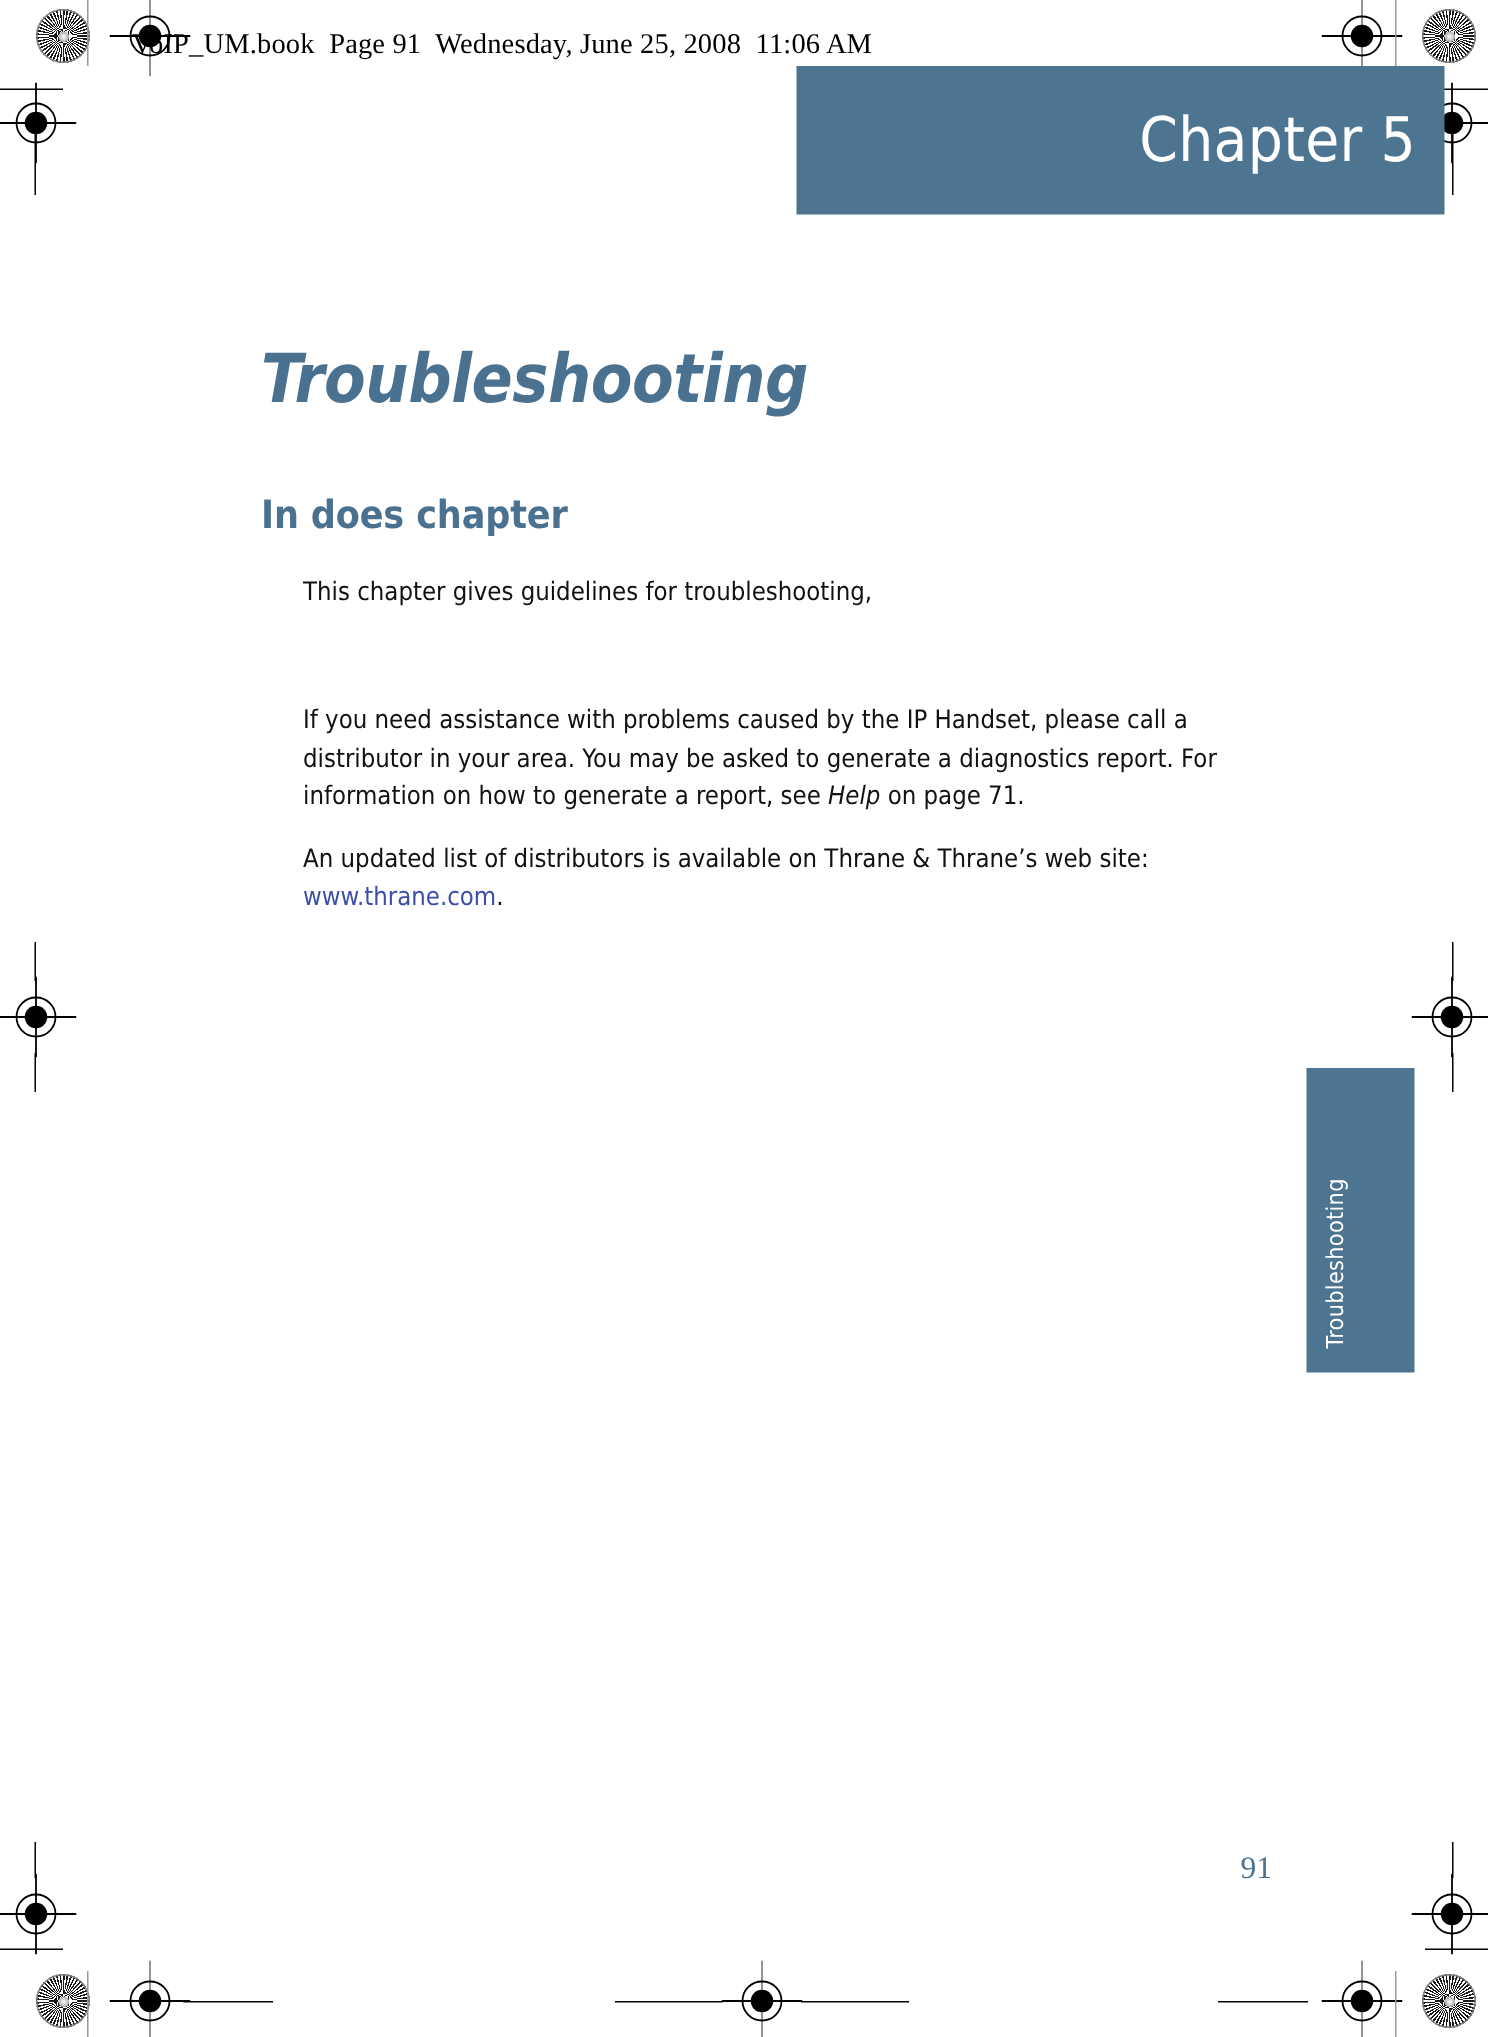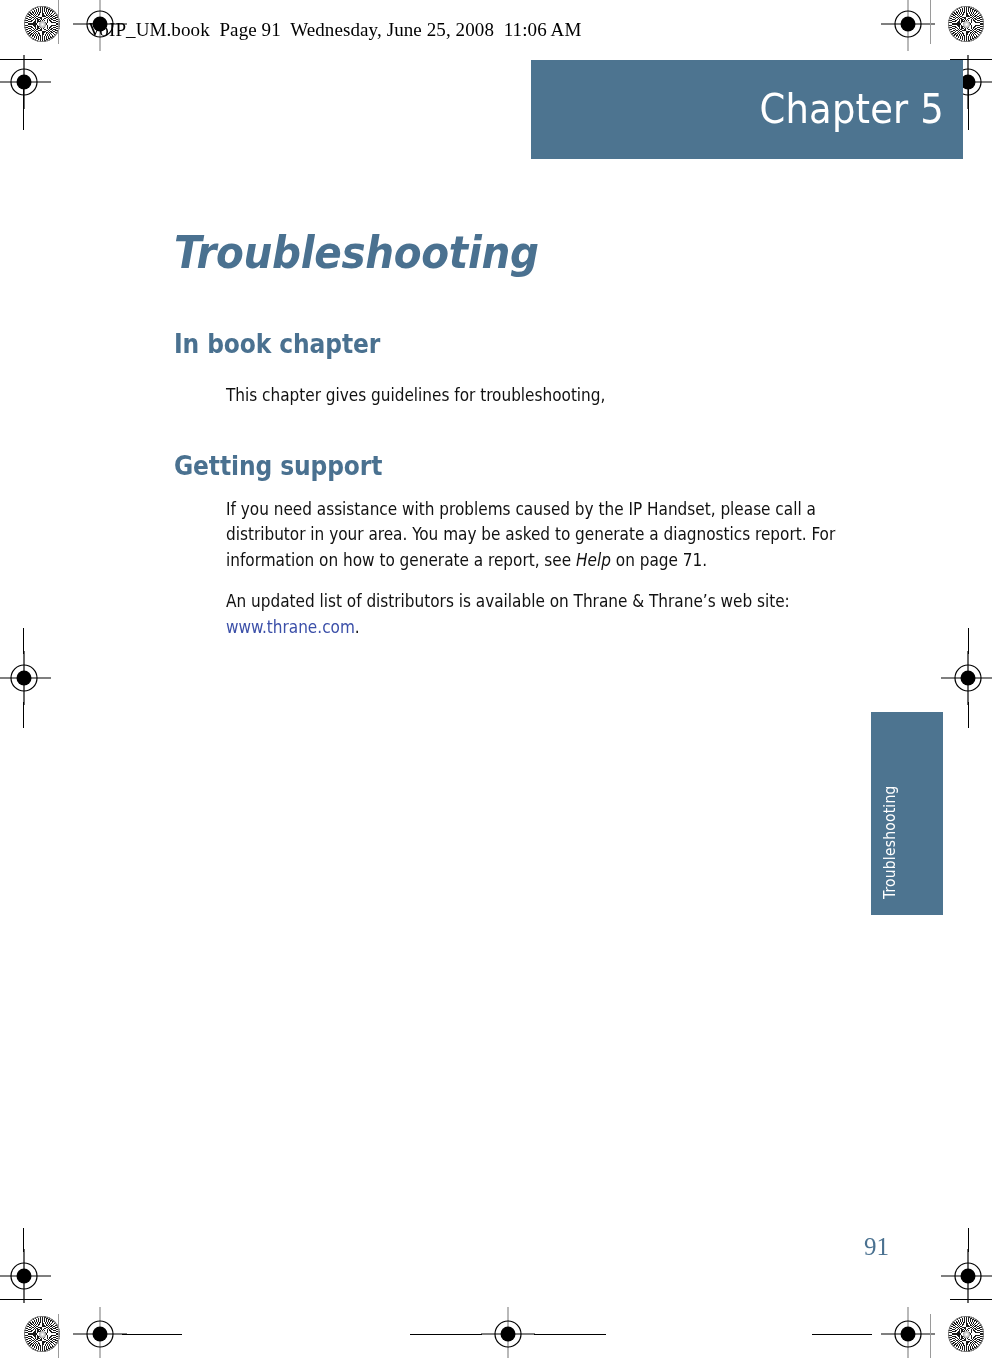--- a/index.html
+++ b/index.html
@@ -59,21 +59,21 @@
     pointer-events: none;
   }
   .trim-line.h { height: 1px; }
   .trim-line.v { width: 1px; }
   .trim-line.grey { background: #9a9a9a; }
 
   
   .chapter-banner {
     position: absolute;
     left: 531px;
-    top: 60px;
+    top: 44px;
     width: 432px;
     height: 99px;
     background: #4c7governing;
   }
   .chapter-banner {
     background: #4d7490;
   }
   .chapter-banner-label {
     position: absolute;
     right: 19px;
@@ -114,21 +114,21 @@
     font-weight: bold;
     color: #4a7190;
     letter-spacing: -0.1px;
     line-height: 1.1;
     font-family: "DejaVu Sans Condensed", "Liberation Sans Narrow", "Liberation Sans", sans-serif;
   }
   .section-block { margin-bottom: 0; }
   .section-block.first h2 { }
   .section-block + .section-block { margin-top: 44px; }
   .para {
-    margin: 0 0 0 52px;
+    margin: 0 0 0 28px;
     padding-top: 24px;
     font-size: 17px;
     line-height: 25.5px;
     color: #111111;
     font-family: "DejaVu Sans Condensed", "Liberation Sans Narrow", "Liberation Sans", sans-serif;
     max-width: 625px;
   }
   .para.tight { padding-top: 16px; }
   .para em { font-style: italic; }
   .link {
@@ -155,24 +155,24 @@
     color: #ffffff;
     font-size: 15.5px;
     letter-spacing: 0.2px;
     font-family: "DejaVu Sans Condensed", "Liberation Sans Narrow", "Liberation Sans", sans-serif;
     margin-left: -8px;
   }
 
   
   .page-number {
     position: absolute;
-    left: 864px;
+    left: 827px;
     top: 1233px;
     font-family: "Liberation Serif", serif;
-    font-size: 25px;
+    font-size: 21px;
     color: #4a7190;
   }
 </style>
 </head>
 <body>
 
 <div class="reg-star" style="left:24px; top:6px;"></div>
 
 <svg class="reg-cross" style="left:73px; top:-3px;" viewBox="0 0 54 54">
   <line x1="27" y1="0" x2="27" y2="54" stroke="#8a8a8a" stroke-width="1.2"></line>
@@ -279,26 +279,25 @@
 
 <div class="chapter-banner">
   <div class="chapter-banner-label">Chapter 5</div>
 </div>
 
 <h1 class="page-title">Troubleshooting</h1>
 
 <main class="content">
 
   <section class="section-block first">
-    <h2 class="section-heading">In book chapter</h2>
+    <h2 class="section-heading">In does chapter</h2>
     <p class="para">This chapter gives guidelines for troubleshooting,</p>
   </section>
 
   <section class="section-block">
-    <h2 class="section-heading">Getting support</h2>
 
 
 
     <p class="para tight">
       <span>If you need assistance with problems caused by the IP Handset, please call a distributor in your area. You may be asked to generate a diagnostics report. For information on how to generate a report, see </span><em>Help</em><span> on page 71.</span>
     </p>
 
     <p class="para tight">
       <span>An updated list of distributors is available on Thrane &amp; Thrane’s web site: </span><a class="link" href="#">www.thrane.com</a><span>.</span>
     </p>

